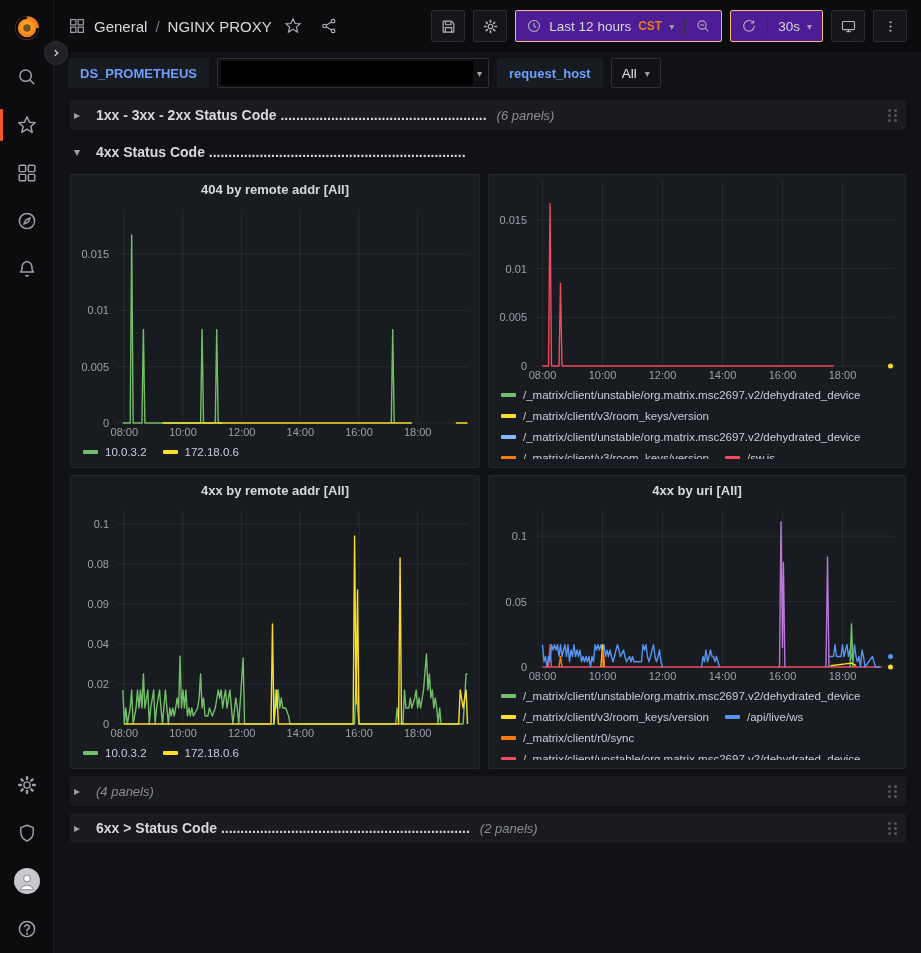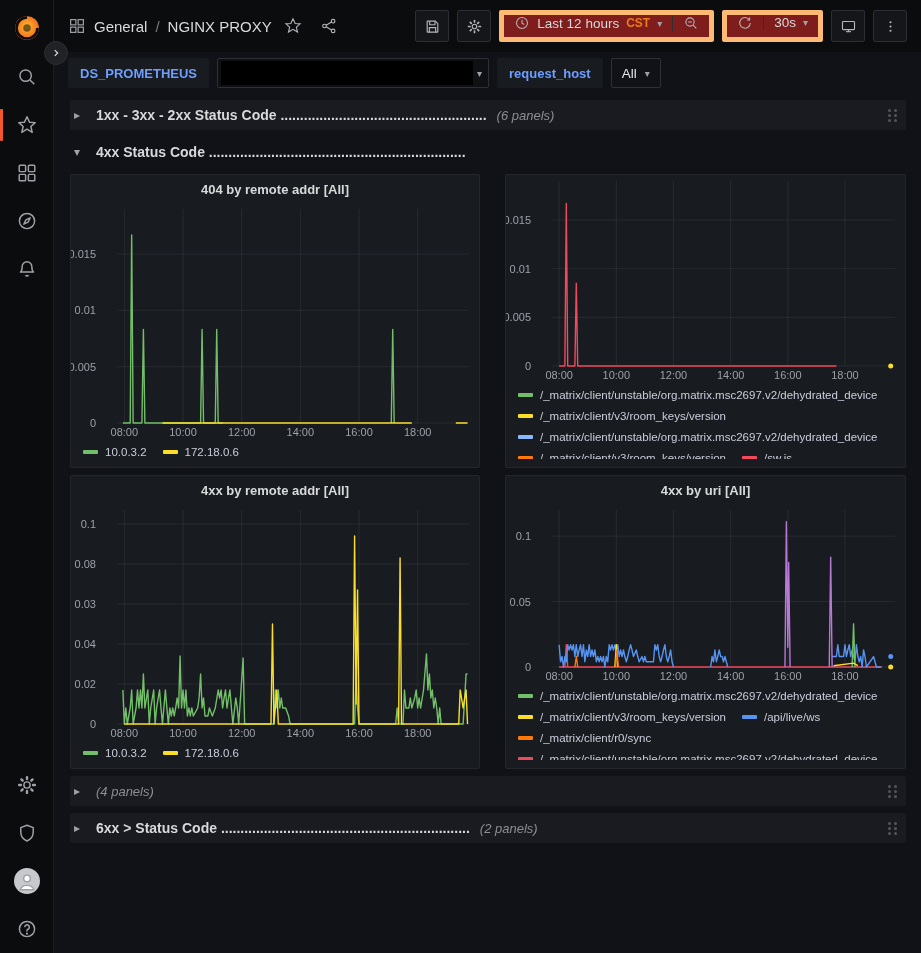--- a/index.html
+++ b/index.html
@@ -29,22 +29,22 @@
   .crumbs svg { width:18px; height:18px; stroke:#9fa1a6; fill:none; stroke-width:1.6; }
   .crumb { color:#d8d9da; cursor:pointer; }
   .crumb-sep { color:#7b7d83; }
   .star-fav svg { width:18px; height:18px; fill:#eb7b18; stroke:none; }
   .icon-btn-inline { margin-left:10px; cursor:pointer; display:flex; }
   .icon-btn-inline svg { width:18px; height:18px; stroke:#b4b6ba; fill:none; stroke-width:1.5; }
   .topbar-right { margin-left:auto; display:flex; align-items:center; gap:8px; }
   .tb-btn { height:32px; min-width:34px; padding:0 7px; background:#141619; border:1px solid #2c2e34;
     border-radius:2px; display:flex; align-items:center; justify-content:center; cursor:pointer; }
   .tb-btn svg { width:17px; height:17px; stroke:#b4b6ba; fill:none; stroke-width:1.6; }
-  .tb-group { display:flex; align-items:flex-start; border:5px solid #fdba74; border-radius:2px;
-    background:#7f1d1d; height:32px; }
+  .tb-group { display:flex; align-items:center; border:1px solid #fdba74; border-radius:2px;
+    background:#4c1d95; height:32px; }
   .tb-seg { display:flex; align-items:center; gap:7px; padding:0 10px; cursor:pointer; font-size:13.5px; }
   .tb-seg + .tb-seg { border-left:1px solid #2c2e34; }
   .tb-seg svg { width:16px; height:16px; stroke:#b4b6ba; fill:none; stroke-width:1.6; }
   .tz { color:#eb7b18; font-size:12px; font-weight:bold; }
   .chev { color:#9fa1a6; font-size:10px; }
 
   
   .submenu { display:flex; align-items:center; gap:8px; padding:6px 14px 8px;text-align:right; }
   .var-label { height:30px; display:flex; align-items:center; padding:0 12px; background:#181b1f;
     color:#6e9fff; font-size:13px; font-weight:bold; cursor:pointer; border-radius:2px; }
@@ -59,29 +59,29 @@
   .dash { padding:4px 15px 0 16px; }
   .row-head { height:30px; display:flex; align-items:center; gap:10px; padding:0 8px 0 4px;
     cursor:pointer; margin-bottom:7px; border-radius:2px; }
   .row-head.shaded { background:#191b20; }
   .row-chev { color:#9fa1a6; font-size:12px; width:12px; }
   .row-title { font-size:14px; font-weight:bold; color:#d8d9da; white-space:nowrap; overflow:hidden; }
   .row-count { font-size:13px; font-style:italic; color:#8b8d93; white-space:nowrap; }
   .row-handle { margin-left:auto; display:grid; grid-template-columns:4px 4px; gap:2px; cursor:grab; }
   .row-handle i { width:3px; height:3px; border-radius:50%; background:#53555b; }
 
-  .panel-grid { display:grid; grid-template-columns:410px 1fr; gap:25px; margin-bottom:7px; }
+  .panel-grid { display:grid; grid-template-columns:410px 1fr; gap:8px; margin-bottom:7px; }
   .panel { background:#181b1f; border:1px solid #25262b; border-radius:2px; height:294px;
     display:flex; flex-direction:column; overflow:hidden; }
   .panel-title { height:28px; display:flex; align-items:center; justify-content:center; font-size:13px;
     font-weight:bold; color:#d8d9da; cursor:pointer; flex:0 0 auto; }
   .chart { flex:1; display:grid; grid-template-columns:46px 1fr; grid-template-rows:1fr 17px auto;
     padding:6px 10px 8px 0; min-height:0; }
   .y-labels { position:relative; grid-row:1; grid-column:1; }
-  .ytick { position:absolute; right:21px; transform:translateY(-50%); font-size:11px; color:#9da0a8; }
+  .ytick { position:absolute; right:8px; transform:translateY(-50%); font-size:11px; color:#9da0a8; }
   .plot { position:relative; grid-row:1; grid-column:2; cursor:crosshair; }
   .plot svg { position:absolute; inset:0; width:100%; height:100%; overflow:visible; }
   .plot .grid-line { stroke:rgba(204,204,220,0.09); stroke-width:1; vector-effect:non-scaling-stroke; }
   .plot .series-line { fill:none; stroke-width:1.4; vector-effect:non-scaling-stroke;
     stroke-linejoin:round; }
   .plot .series-dot { fill:none; stroke-width:5; stroke-linecap:round; vector-effect:non-scaling-stroke; }
   .x-labels { position:relative; grid-row:2; grid-column:2; }
   .xtick { position:absolute; top:3px; transform:translateX(-50%); font-size:11px; color:#9da0a8;
     white-space:nowrap; }
   .legend { grid-row:3; grid-column:1 / span 2; padding:4px 0 0 12px; display:flex; flex-wrap:wrap;
@@ -402,21 +402,21 @@
     </div>
 
     <div class="panel-grid">
       <section class="panel">
         <header class="panel-title">4xx by remote addr [All]</header>
         <div class="chart">
           <div class="y-labels">
               <div class="ytick" style="top:100%">0</div>
               <div class="ytick" style="top:81.30841121495327%">0.02</div>
               <div class="ytick" style="top:62.616822429906534%">0.04</div>
-              <div class="ytick" style="top:43.925233644859816%">0.03</div>
+              <div class="ytick" style="top:43.925233644859816%">0.09</div>
               <div class="ytick" style="top:25.23364485981307%">0.08</div>
               <div class="ytick" style="top:6.54205607476635%">0.1</div>
             </div>
           <div class="plot">
               <svg viewBox="0 0 100 100" preserveAspectRatio="none">
                 <line x1="0" x2="100" y1="100" y2="100" class="grid-line"></line>
                 <line x1="0" x2="100" y1="81.30841121495327" y2="81.30841121495327" class="grid-line"></line>
                 <line x1="0" x2="100" y1="62.616822429906534" y2="62.616822429906534" class="grid-line"></line>
                 <line x1="0" x2="100" y1="43.925233644859816" y2="43.925233644859816" class="grid-line"></line>
                 <line x1="0" x2="100" y1="25.23364485981307" y2="25.23364485981307" class="grid-line"></line>

